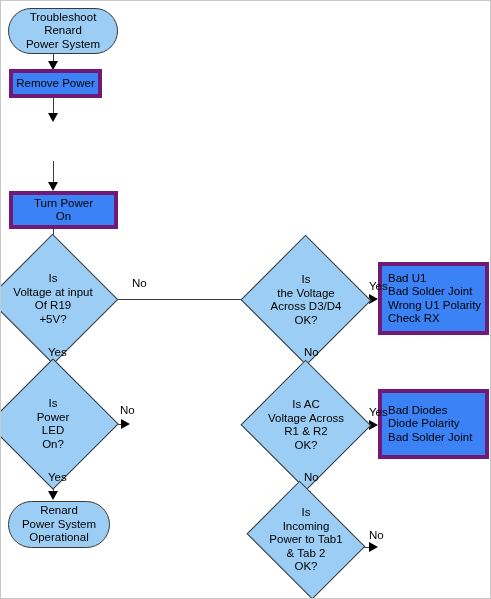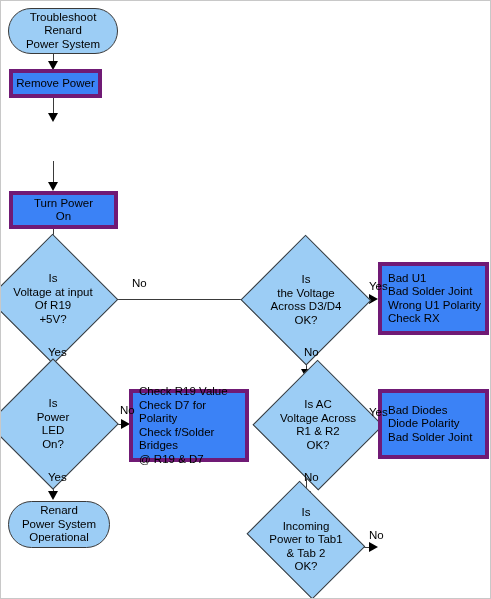--- a/index.html
+++ b/index.html
@@ -157,26 +157,20 @@
     <span class="dtext">Is
 Power
 LED
 On?</span>
   </div>
 
   <div class="line hline" style="left:100px; top:423px; width:24px;"></div>
   <div class="arrow arrow-right" style="left:120px; top:418px;"></div>
   <div class="elabel" style="left:101px; top:403px;">No</div>
 
-  <div class="node proc left-align" style="left:128px; top:388px; width:120px; height:73px;">
-    <span>Check R19 Value
-Check D7 for Polarity
-Check f/Solder Bridges
- @ R19 &amp; D7</span>
-  </div>
 
   <div class="line vline" style="left:52px; top:468px; height:28px;"></div>
   <div class="arrow arrow-down" style="left:47px; top:490px;"></div>
   <div class="elabel" style="left:29px; top:470px;">Yes</div>
 
   <div class="node terminal" style="left:7px; top:500px; width:102px; height:47px;">
     <span>Renard
 Power System
 Operational</span>
   </div>
@@ -197,21 +191,21 @@
     <span>Bad U1
 Bad Solder Joint
 Wrong U1 Polarity
 Check RX</span>
   </div>
 
   <div class="line vline" style="left:305px; top:343px; height:31px;"></div>
   <div class="arrow arrow-down" style="left:300px; top:368px;"></div>
   <div class="elabel" style="left:285px; top:345px;">No</div>
 
-  <div class="node diamond" style="left:247px; top:355px; width:140px; height:138px;">
+  <div class="node diamond" style="left:235px; top:355px; width:140px; height:138px;">
     <span class="dshape"></span>
     <span class="dtext">Is AC
 Voltage Across
 R1 &amp; R2
 OK?</span>
   </div>
 
   <div class="line hline" style="left:351px; top:424px; width:24px;"></div>
   <div class="arrow arrow-right" style="left:368px; top:419px;"></div>
   <div class="elabel" style="left:350px; top:405px;">Yes</div>

